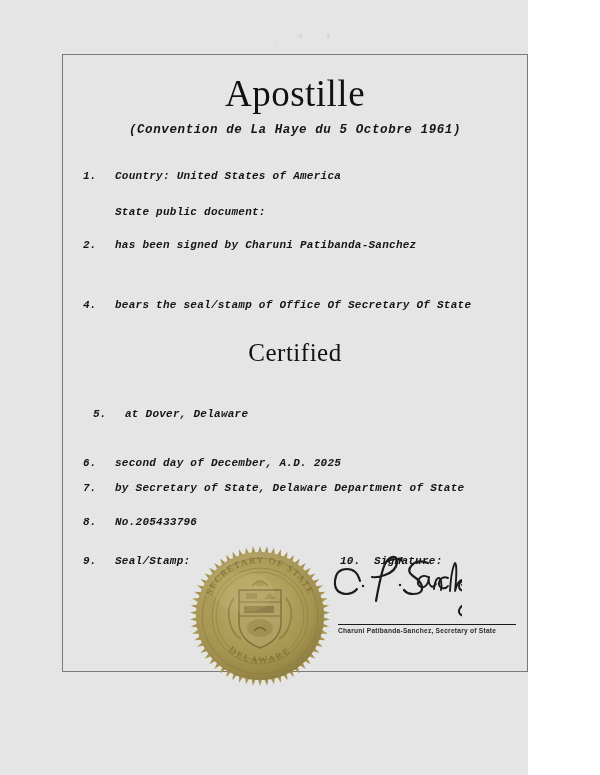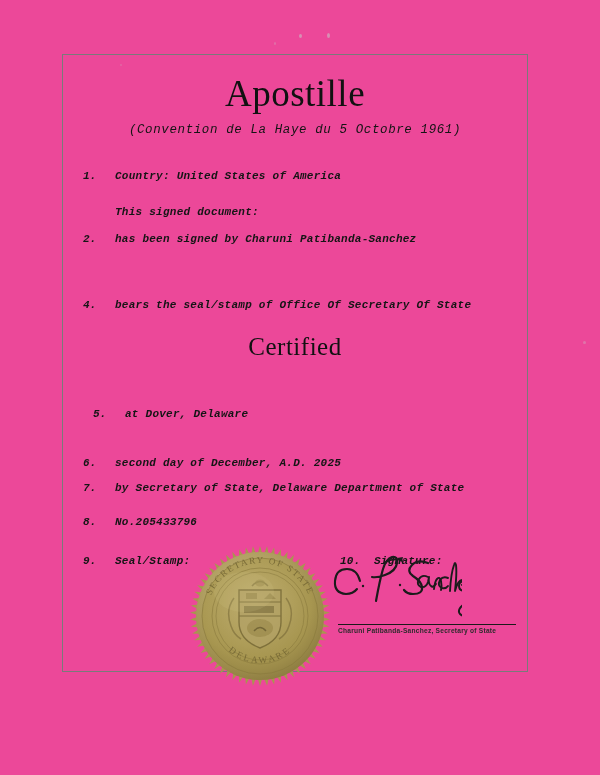--- a/index.html
+++ b/index.html
@@ -6,23 +6,23 @@
   html, body {
     margin: 0;
     padding: 0;
     background: #ffffff;
   }
   body {
     font-family: "Liberation Mono", "DejaVu Sans Mono", monospace;
   }
   #page {
     position: relative;
-    width: 600px;
+    width: 528px;
     height: 775px;
-    background: #ec4899;
+    background: #e5e5e5;
     overflow: hidden;
   }
 
   
   .speck {
     position: absolute;
     background: #c9c9c9;
     border-radius: 50%;
     opacity: .55;
   }
@@ -56,27 +56,27 @@
     line-height: 42px;
   }
   #subtitle-convention {
     position: absolute;
     left: 0;
     width: 100%;
     top: 68px;
     text-align: center;
     font-family: "Liberation Mono", "DejaVu Sans Mono", monospace;
     font-style: italic;
-    font-weight: normal;
+    font-weight: bold;
     font-size: 12.5px;
     letter-spacing: .6px;
     color: #141414;
   }
   #title-certified {
-    top: 278px;
+    top: 284px;
     font-size: 25px;
     line-height: 28px;
     text-align: center;
   }
 
   
   .item {
     position: absolute;
     left: 20px;
     right: 12px;
@@ -157,24 +157,24 @@
 
     <div id="title-apostille" class="serif-title">Apostille</div>
 
     <div id="subtitle-convention">(Convention de La Haye du 5 Octobre 1961)</div>
 
     <div class="item" style="top:115px;">
       <span class="num">1.</span><span class="txt">Country: United States of America</span>
     </div>
 
     <div class="item no-num" style="top:151px;">
-      <span class="txt">This signed document:</span>
-    </div>
-
-    <div class="item" style="top:178px;">
+      <span class="txt">State public document:</span>
+    </div>
+
+    <div class="item" style="top:184px;">
       <span class="num">2.</span><span class="txt">has been signed by Charuni Patibanda-Sanchez</span>
     </div>
 
 
     <div class="item" style="top:244px;">
       <span class="num">4.</span><span class="txt">bears the seal/stamp of Office Of Secretary Of State</span>
     </div>
 
     <div id="title-certified" class="serif-title">Certified</div>
 

